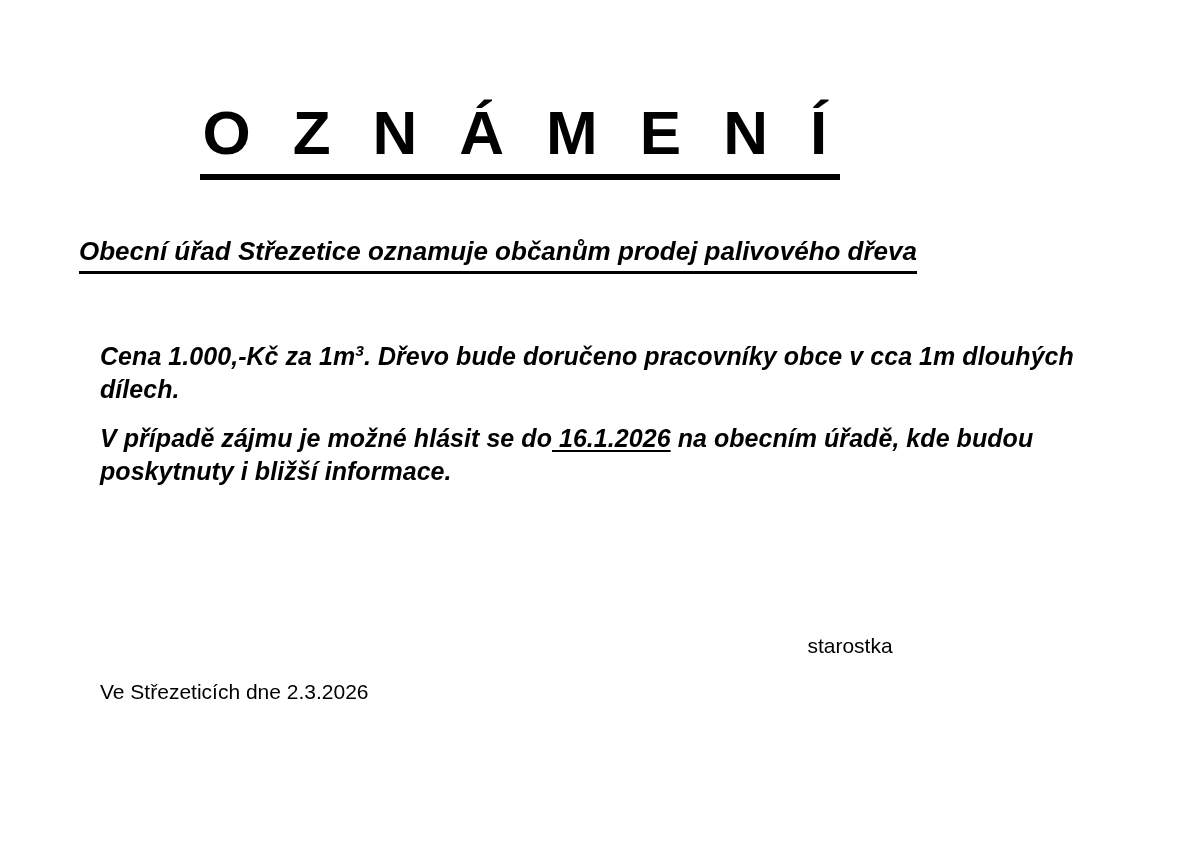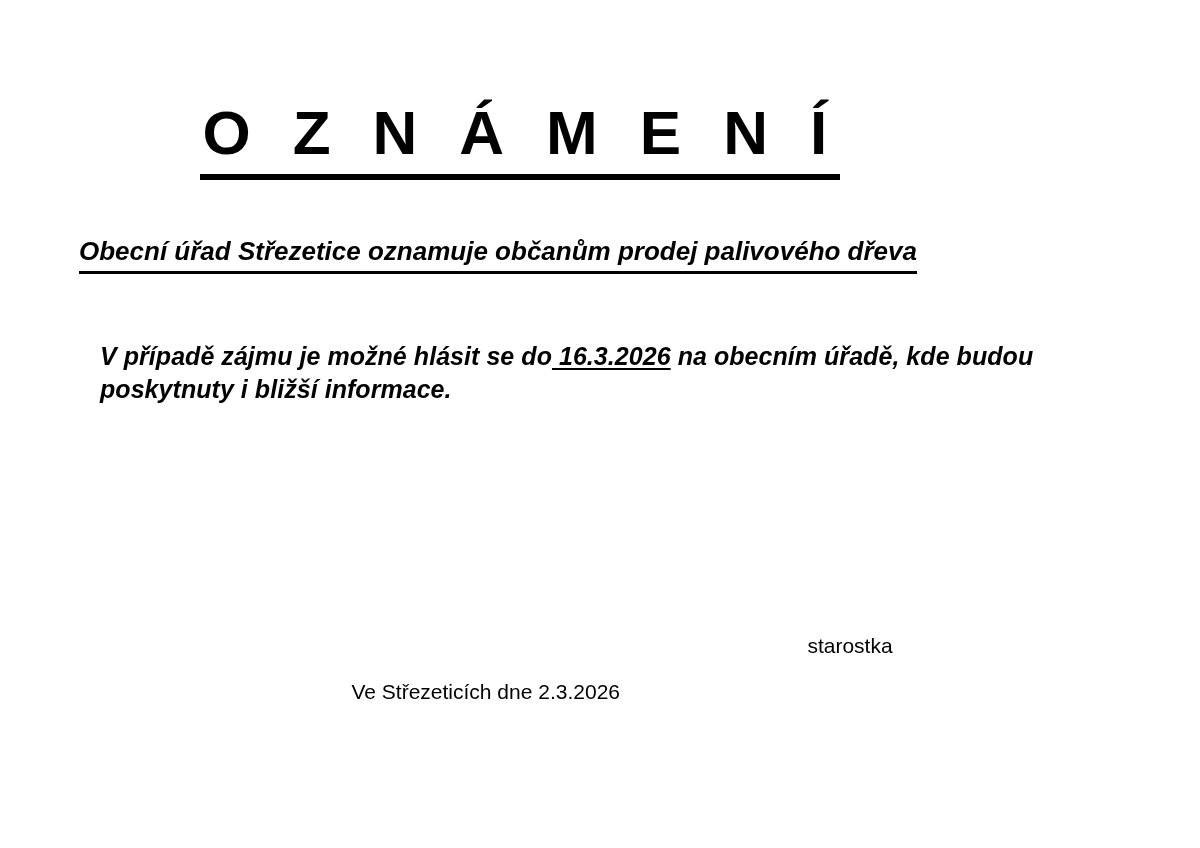--- a/index.html
+++ b/index.html
@@ -111,21 +111,21 @@
     line-height: 1.32;
     margin: 0;
   }
 
   
   .placedate-block {
     position: absolute;
     left: 100px;
     top: 678px;
     width: 520px;
-    text-align: right;
+    text-align: left;
   }
   .placedate {
     font-size: 21px;
     font-weight: normal;
     font-style: normal;
     line-height: 1.32;
     margin: 0;
   }
 </style>
 </head>
@@ -136,22 +136,23 @@
   <div class="title-block">
     <h1 class="doc-title">O Z N Á M E N Í</h1>
   </div>
 
   <div class="subtitle-block">
     <h2 class="doc-subtitle">Obecní úřad Střezetice oznamuje občanům prodej palivového dřeva</h2>
   </div>
 
   <div class="body-block">
 
+    <p class="para"><span>Cena 1.000,-Kč za 1m</span><sup>3</sup><span>. Dřevo bude doručeno pracovníky obce v cca 1m dlouhých dílech.</span></p>
 
-    <p class="para"><span>V případě zájmu je možné hlásit se do</span><span class="u-date"> 16.3.2026</span><span> na obecním úřadě, kde budou poskytnuty i bližší informace.</span></p>
+    <p class="para"><span>V případě zájmu je možné hlásit se do</span><span class="u-date"> 16.1.2026</span><span> na obecním úřadě, kde budou poskytnuty i bližší informace.</span></p>
 
   </div>
 
   <div class="signature-block">
     <p class="sig-line">starostka</p>
   </div>
 
   <div class="placedate-block">
     <p class="placedate">Ve Střezeticích dne 2.3.2026</p>
   </div>

